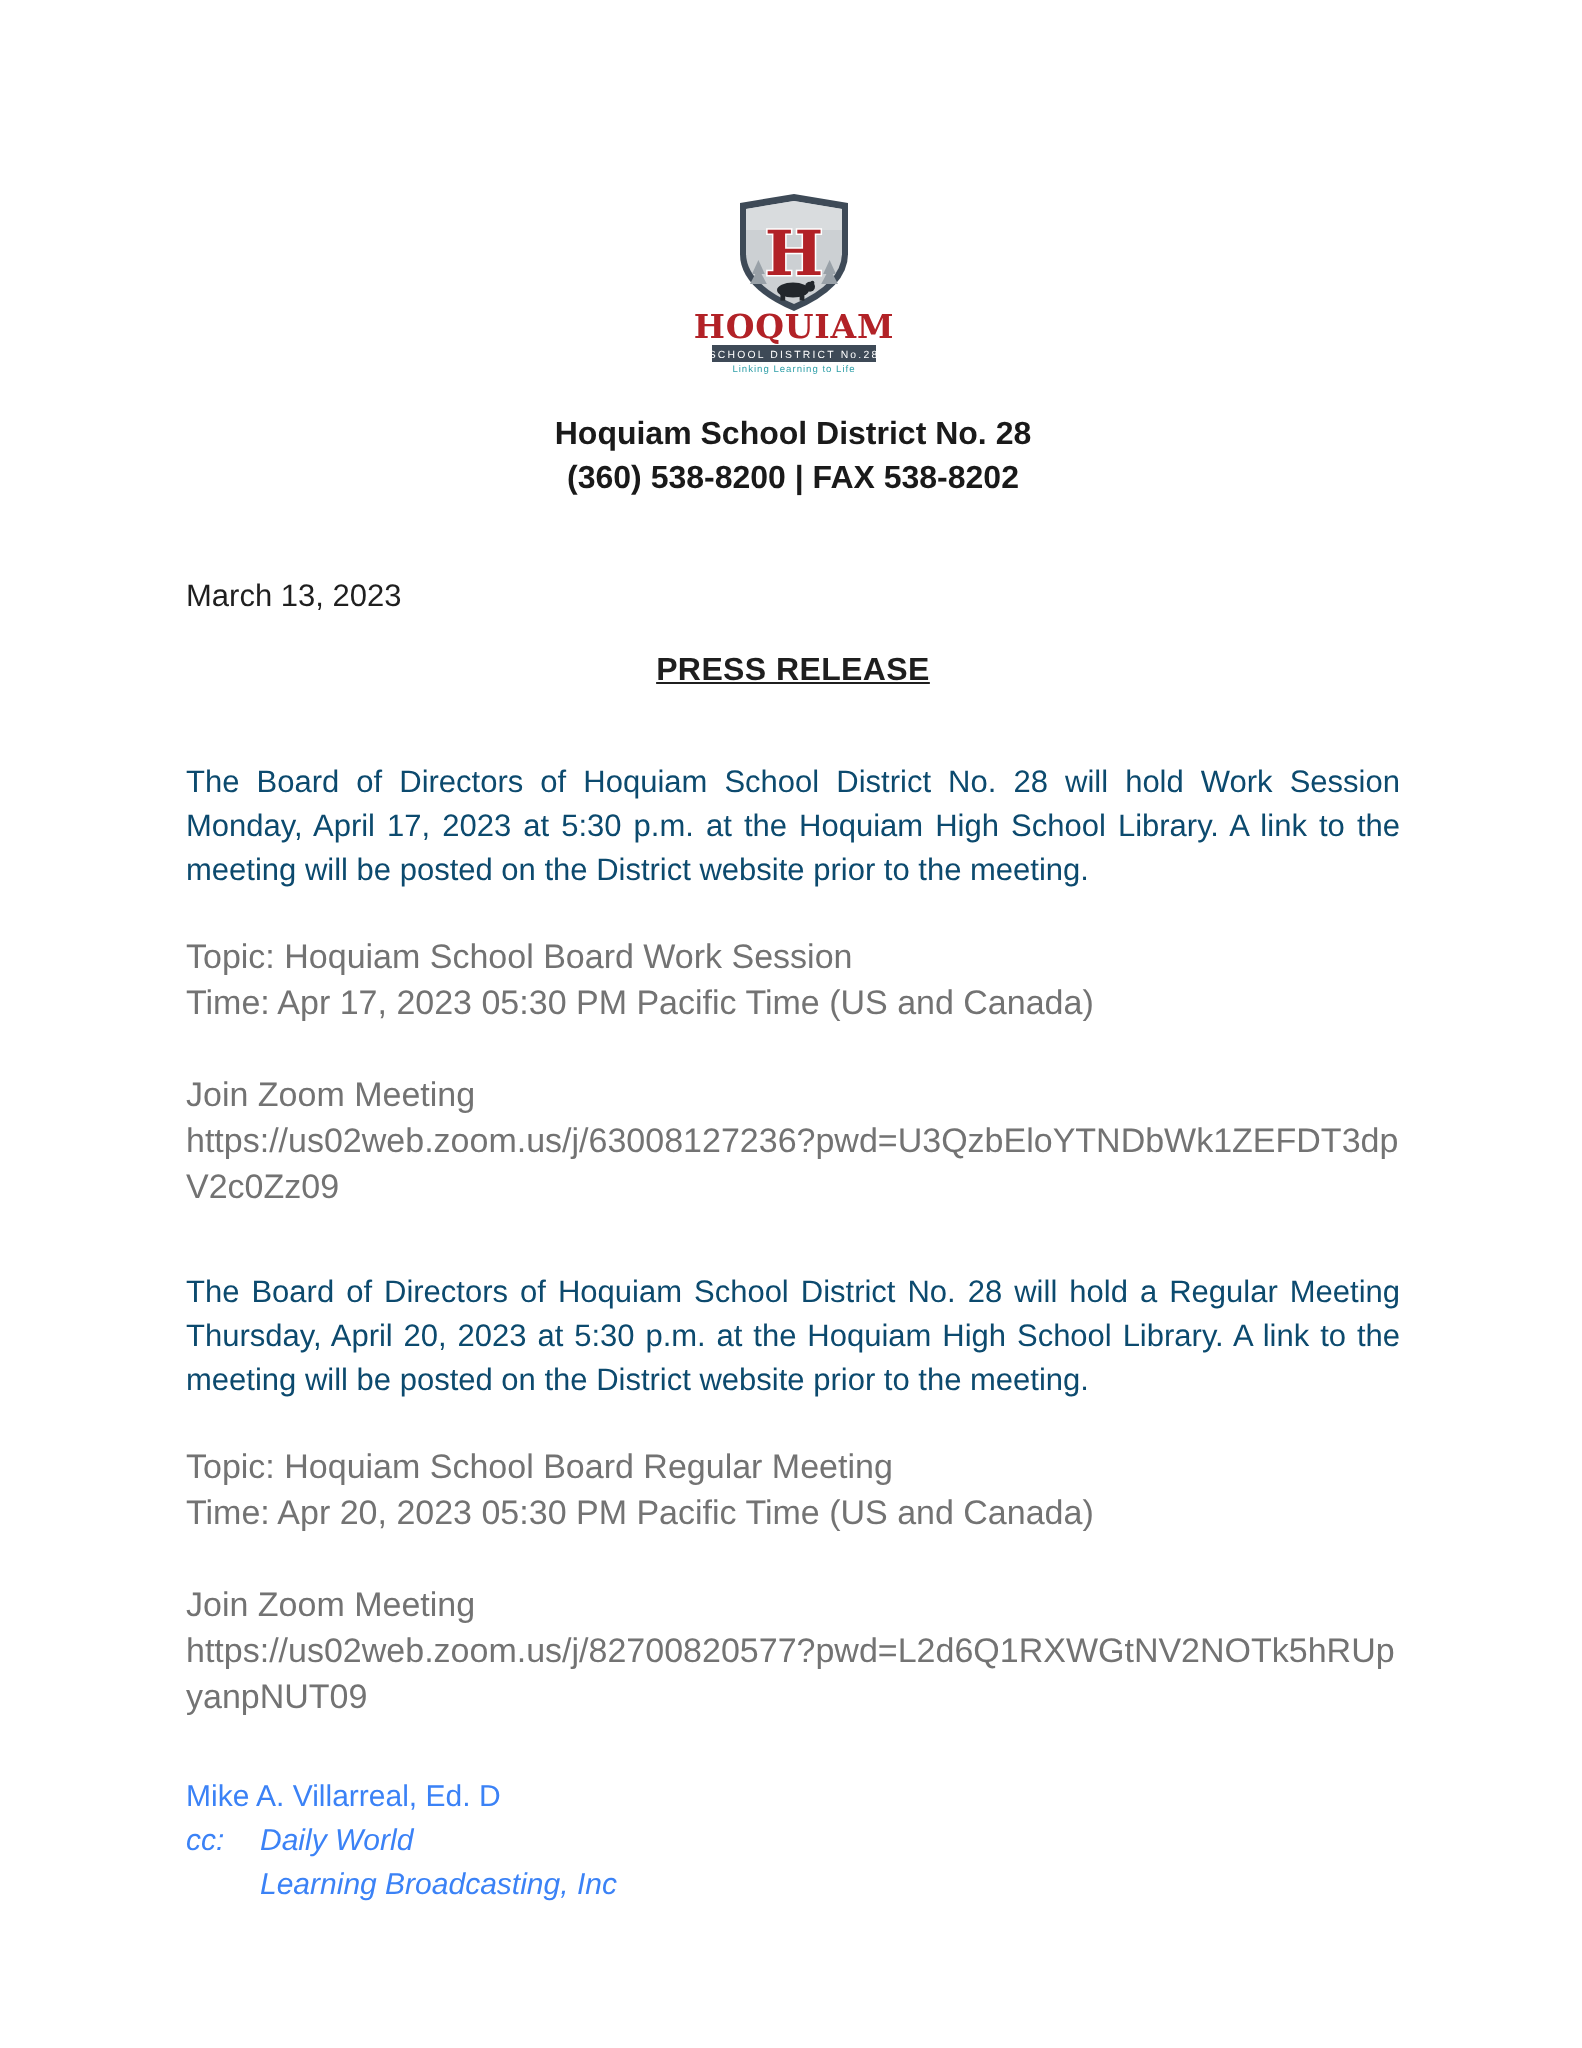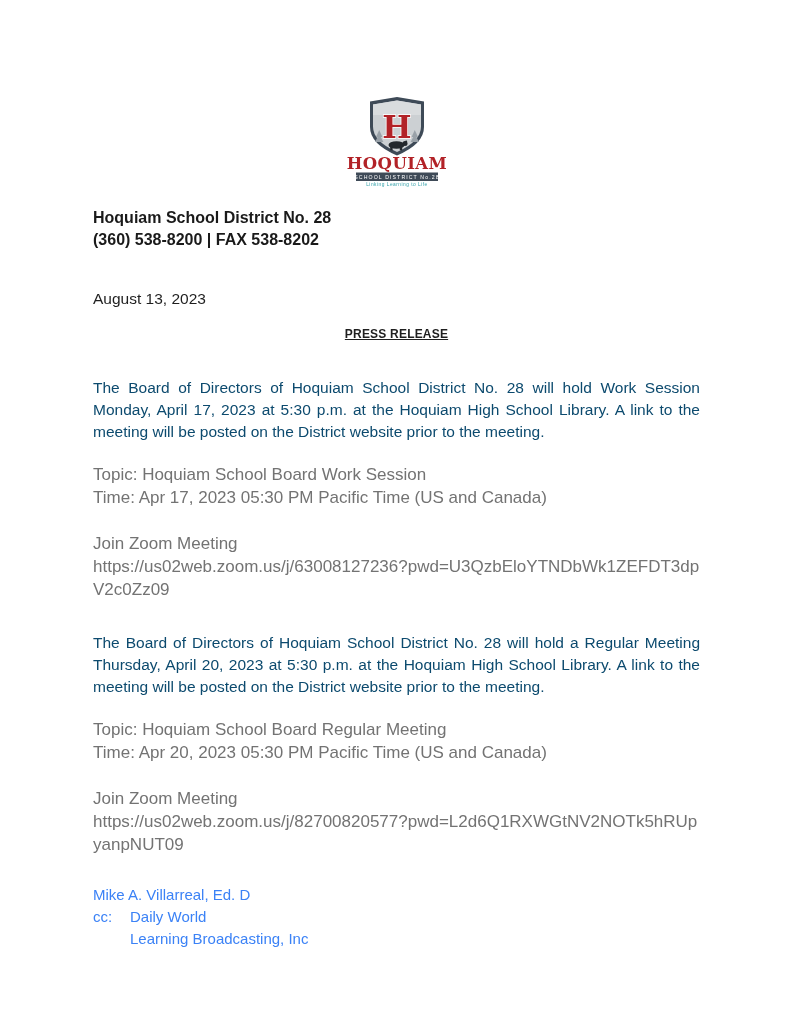--- a/index.html
+++ b/index.html
@@ -10,52 +10,53 @@
     box-sizing: border-box;
     background: #ffffff;
     font-family: "Liberation Sans", sans-serif;
     color: #1f1f1f;
     padding: 95px 91px 0 93px;
     overflow: hidden;
   }
   .logo-wrap { text-align: center; line-height: 0; }
   .letterhead {
     margin-top: 20px;
+    text-align: center;
     font-weight: bold;
     font-size: 16px;
     line-height: 22px;
     color: #1a1a1a;
   }
   .date-line { margin-top: 38px; font-size: 15.5px; line-height: 20px; }
   .doc-title {
     margin-top: 18px;
     text-align: center;
     font-weight: bold;
-    font-size: 12px;
+    font-size: 16px;
     text-decoration: underline;
     letter-spacing: 0.2px;
   }
   .body-para {
     margin-top: 36px;
     font-size: 15.5px;
     line-height: 22px;
     text-align: justify;
     color: #0c4a6e;
   }
   .zoom-block {
     margin-top: 20px;
     color: #737373;
     font-size: 17px;
     line-height: 23px;
   }
   .zoom-join { margin-top: 23px; }
   .zoom-url { word-break: break-all; }
   .para-2 { margin-top: 31px; }
   .sig-block { margin-top: 28px; font-size: 15px; line-height: 22px; color: #3b82f6; }
-  .cc-row { display: flex; }
+  .cc-row { display: flex; font-style: italic; }
   .cc-label { width: 37px; flex: 0 0 37px; }
   .cc-names { flex: 1; }
 </style>
 </head>
 <body>
 
 <div class="page">
 
   <div class="logo-wrap">
     <svg width="108" height="92" viewBox="0 0 108 92">
@@ -91,21 +92,21 @@
       </g>
       <text x="54" y="91" text-anchor="middle" font-family="'Liberation Sans', sans-serif" font-size="4.8" fill="#2f9fa8" letter-spacing="0.5">Linking Learning to Life</text>
     </svg>
   </div>
 
   <div class="letterhead">
     <div>Hoquiam School District No. 28</div>
     <div>(360) 538-8200 | FAX 538-8202</div>
   </div>
 
-  <div class="date-line">August 13, 2023</div>
+  <div class="date-line">March 13, 2023</div>
 
   <div class="doc-title">PRESS RELEASE</div>
 
   <p class="body-para">The Board of Directors of Hoquiam School District No. 28 will hold Work Session Monday, April 17, 2023 at 5:30 p.m. at the Hoquiam High School Library. A link to the meeting will be posted on the District website prior to the meeting.</p>
 
   <div class="zoom-block">
     <div>Topic: Hoquiam School Board Work Session</div>
     <div>Time: Apr 17, 2023 05:30 PM Pacific Time (US and Canada)</div>
     <div class="zoom-join">Join Zoom Meeting</div>
     <div class="zoom-url">https://us02web.zoom.us/j/63008127236?pwd=U3QzbEloYTNDbWk1ZEFDT3dpV2c0Zz09</div>

